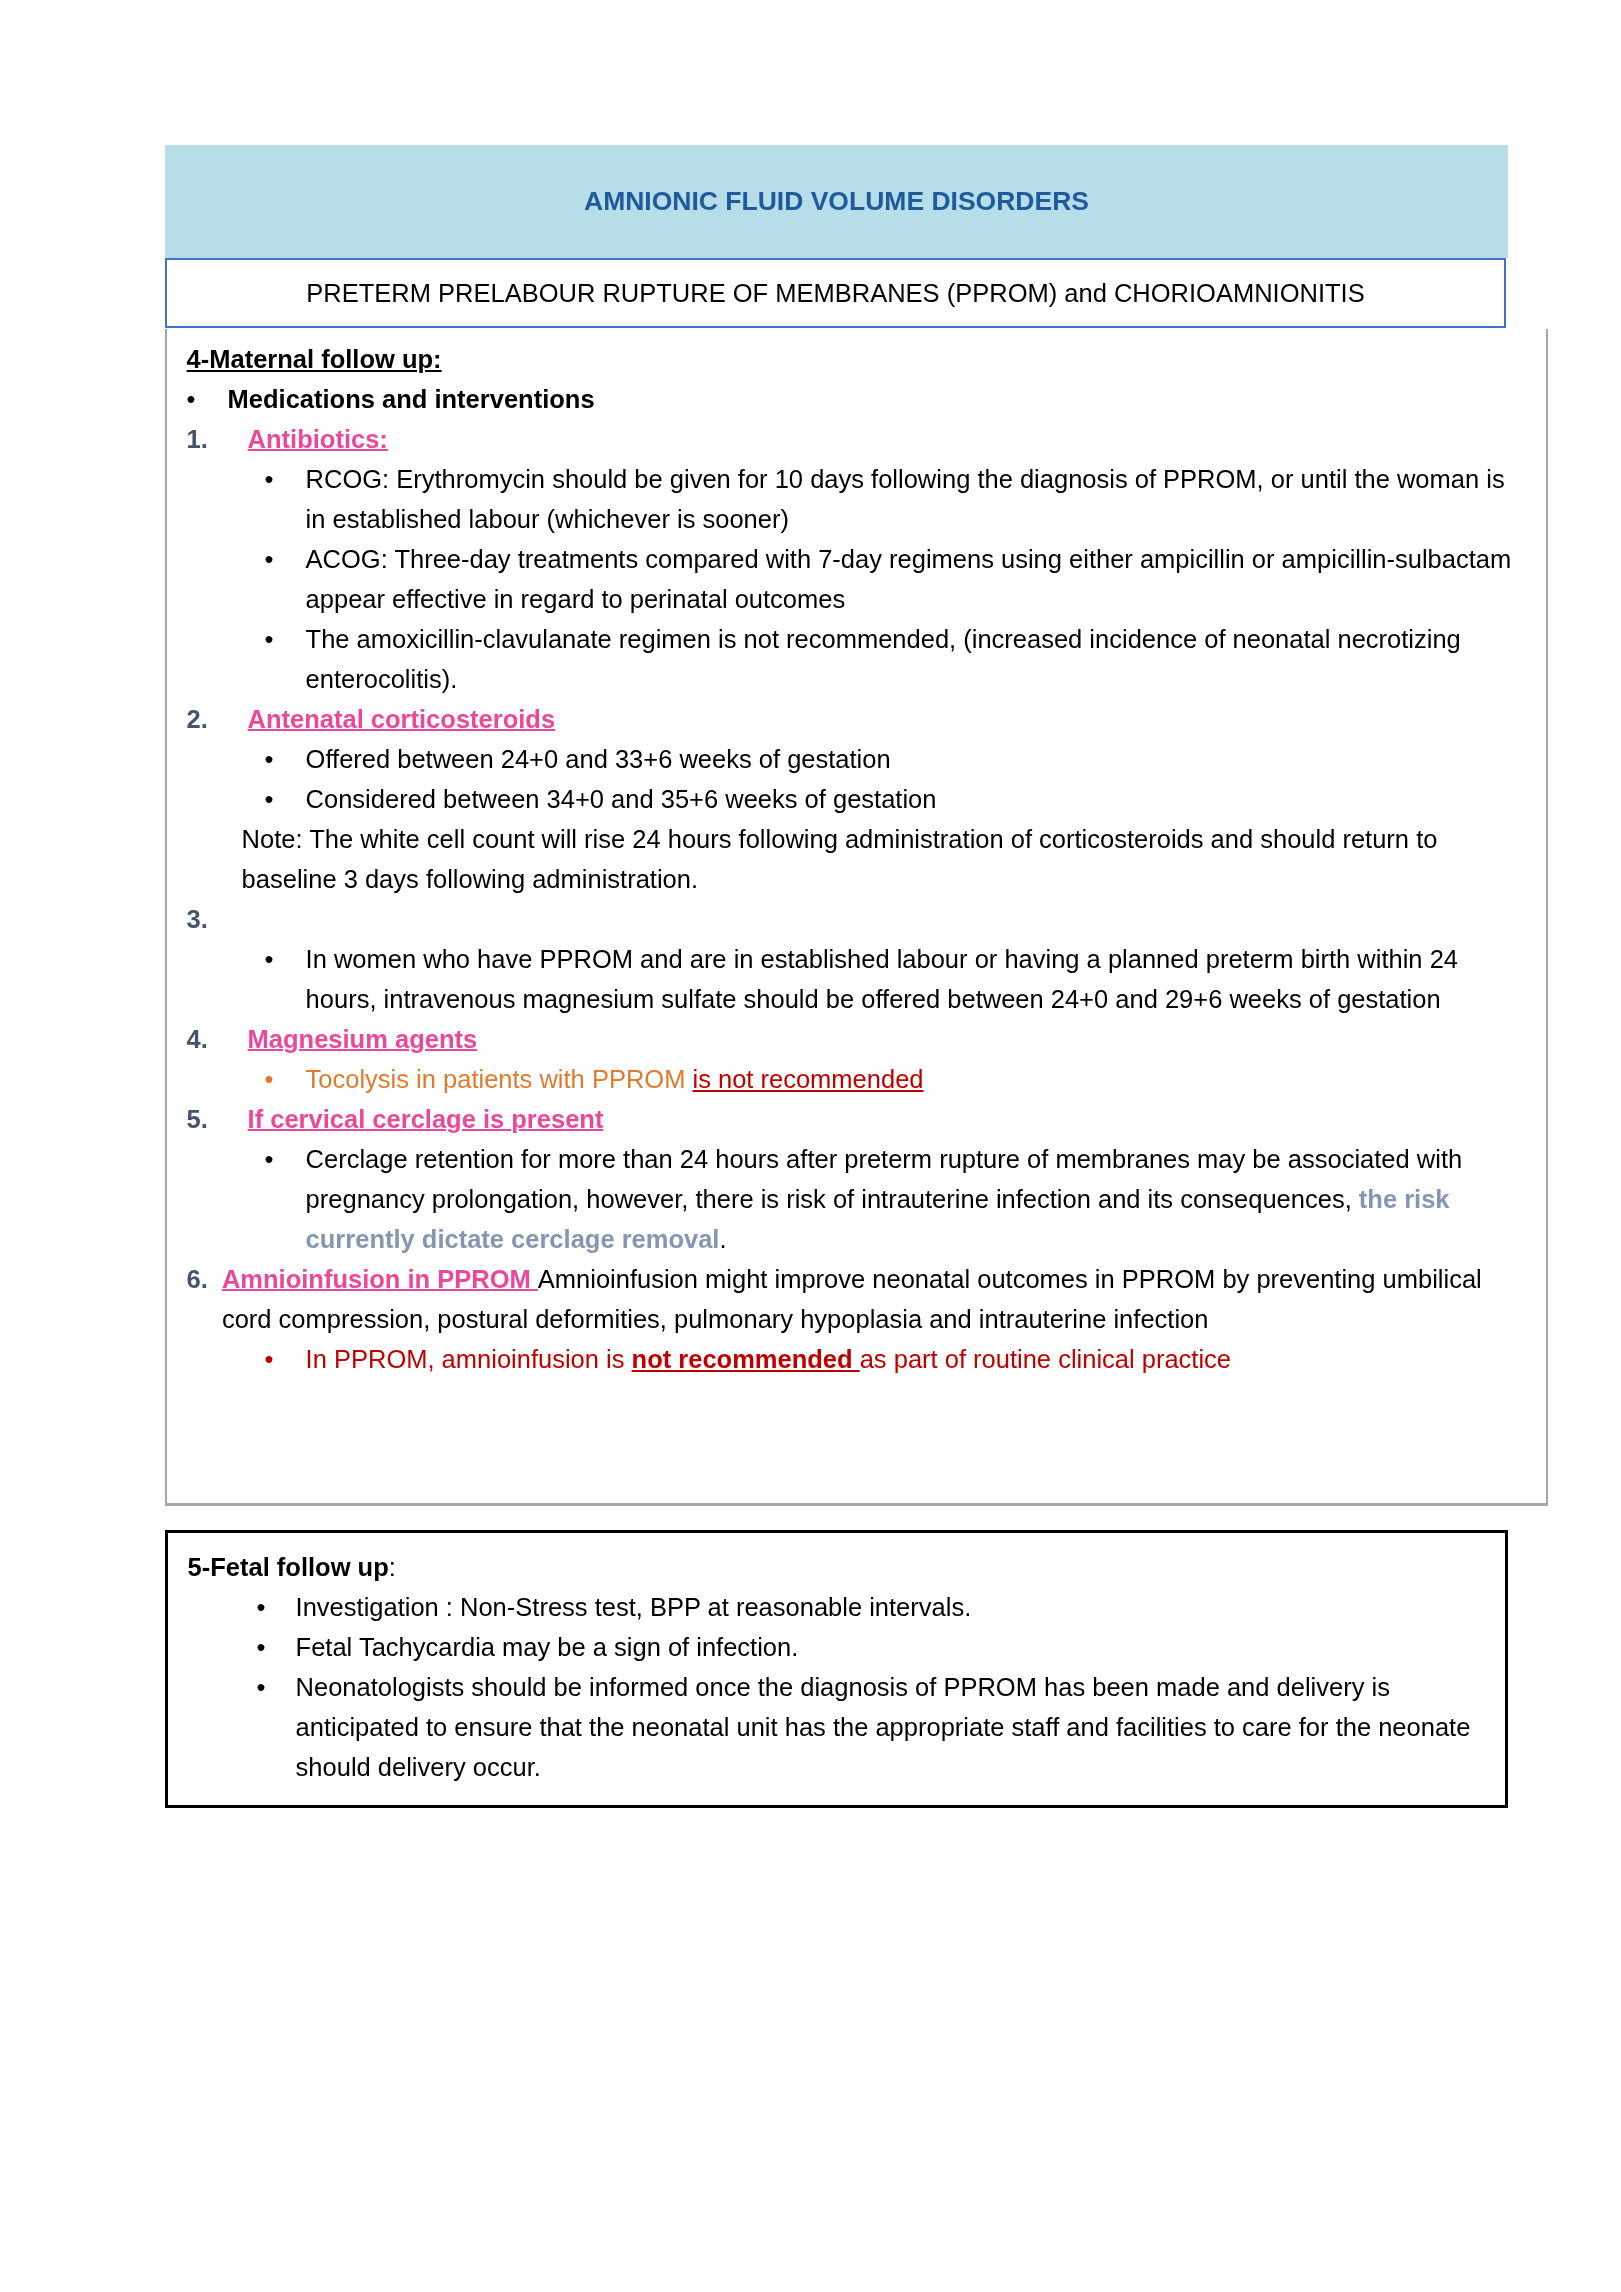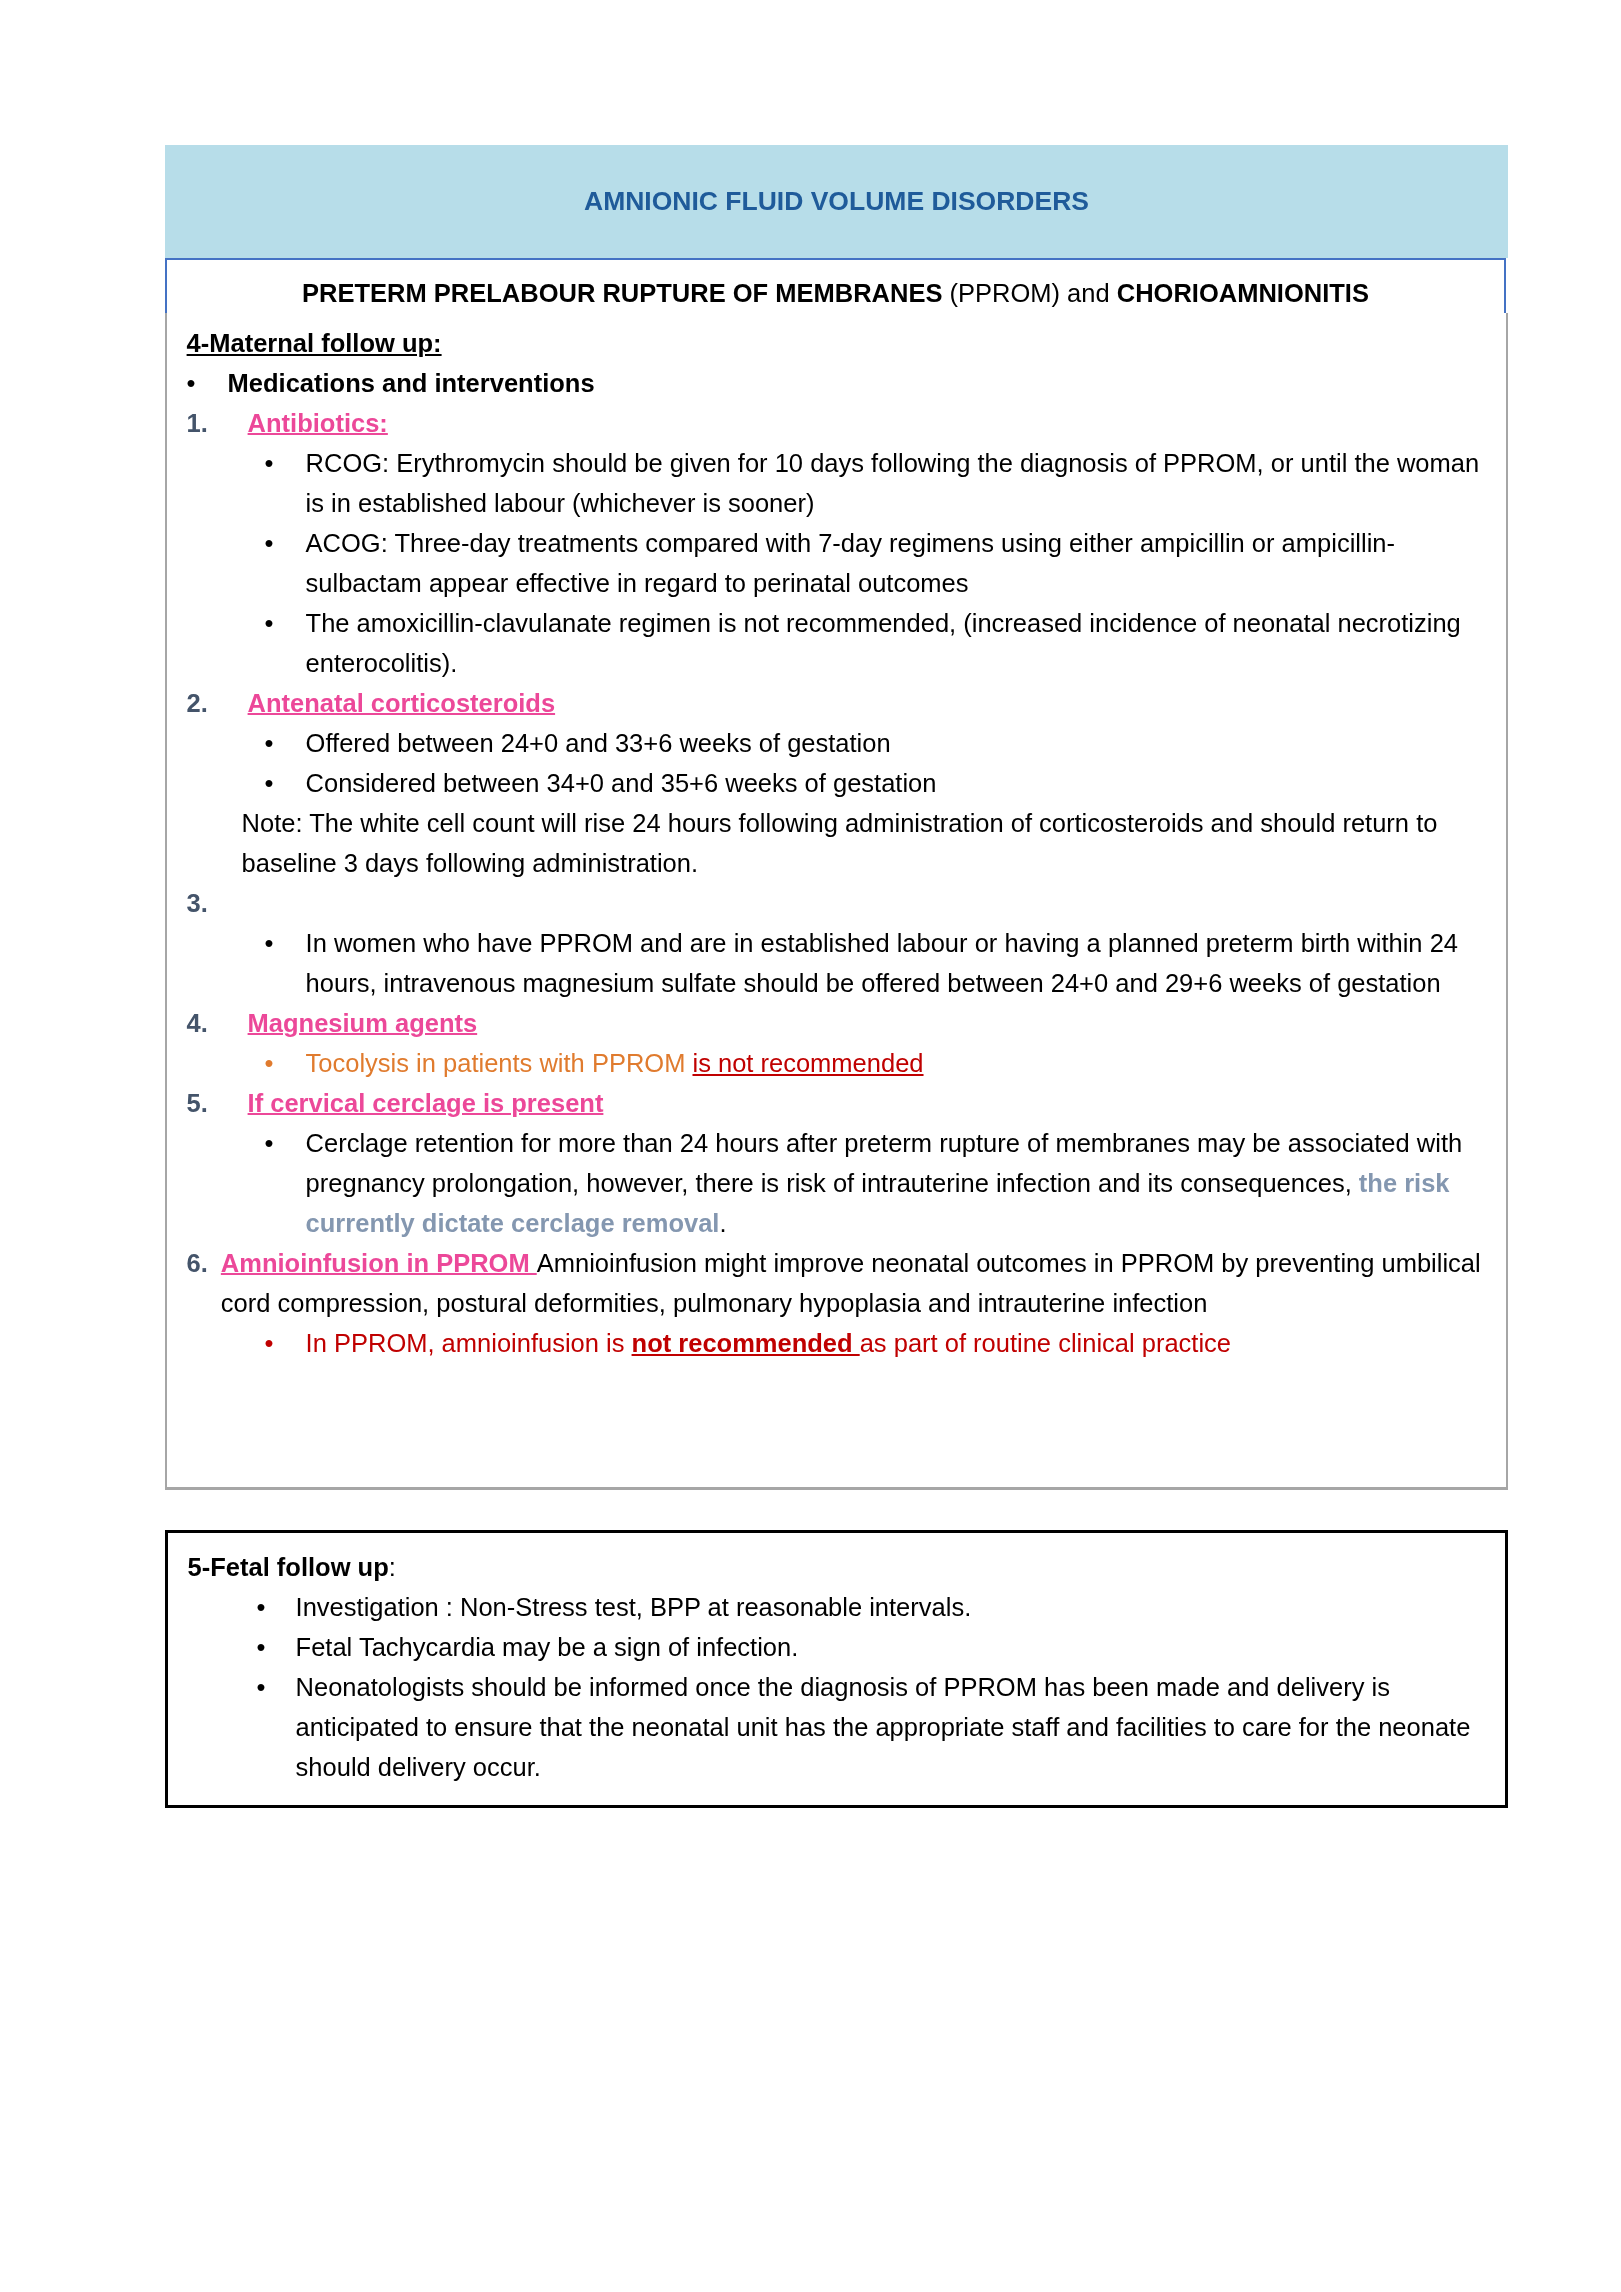--- a/index.html
+++ b/index.html
@@ -12,26 +12,27 @@
     display: flex; align-items: center; justify-content: center;
   }
   .top-banner span { color: #1f5b9a; font-weight: bold; font-size: 26.5px; letter-spacing: 0px; }
 
   .subtitle-box {
     position: absolute; left: 165px; top: 258px; width: 1337px; height: 66px;
     border: 2.9px solid #4472c4; background: #fff;
     display: flex; align-items: center; justify-content: center;
     font-size: 25.5px;
   }
-  .subtitle-box b { font-weight: bold; }
+  .subtitle-box b { font-weight: normal; }
 
   .maternal-box {
-    position: absolute; left: 165px; top: 313px; width: 1339px; height: 1174px;
+    position: absolute; left: 165px; top: 329px; width: 1339px; height: 1174px;
     border-left: 2.9px solid #a6a6a6; border-right: 2.9px solid #a6a6a6; border-bottom: 3.9px solid #a6a6a6;
     background: #fff;
+    padding-left: 40px;
   }
   .content { position: absolute; left: 19.6px; top: 9.8px; right: 19.6px; font-size: 25.5px; line-height: 40px; }
   .line { white-space: nowrap; position: relative; }
   .section-heading { font-weight: bold; text-decoration: underline; }
   .bullet-main { padding-left: 0; }
   .bullet-main .dot { display: inline-block; width: 41px; }
   .bullet-main .txt { font-weight: bold; }
 
   .num-item { display: flex; }
   .num-item .num { width: 61px; color: #44546a; font-weight: bold; }

